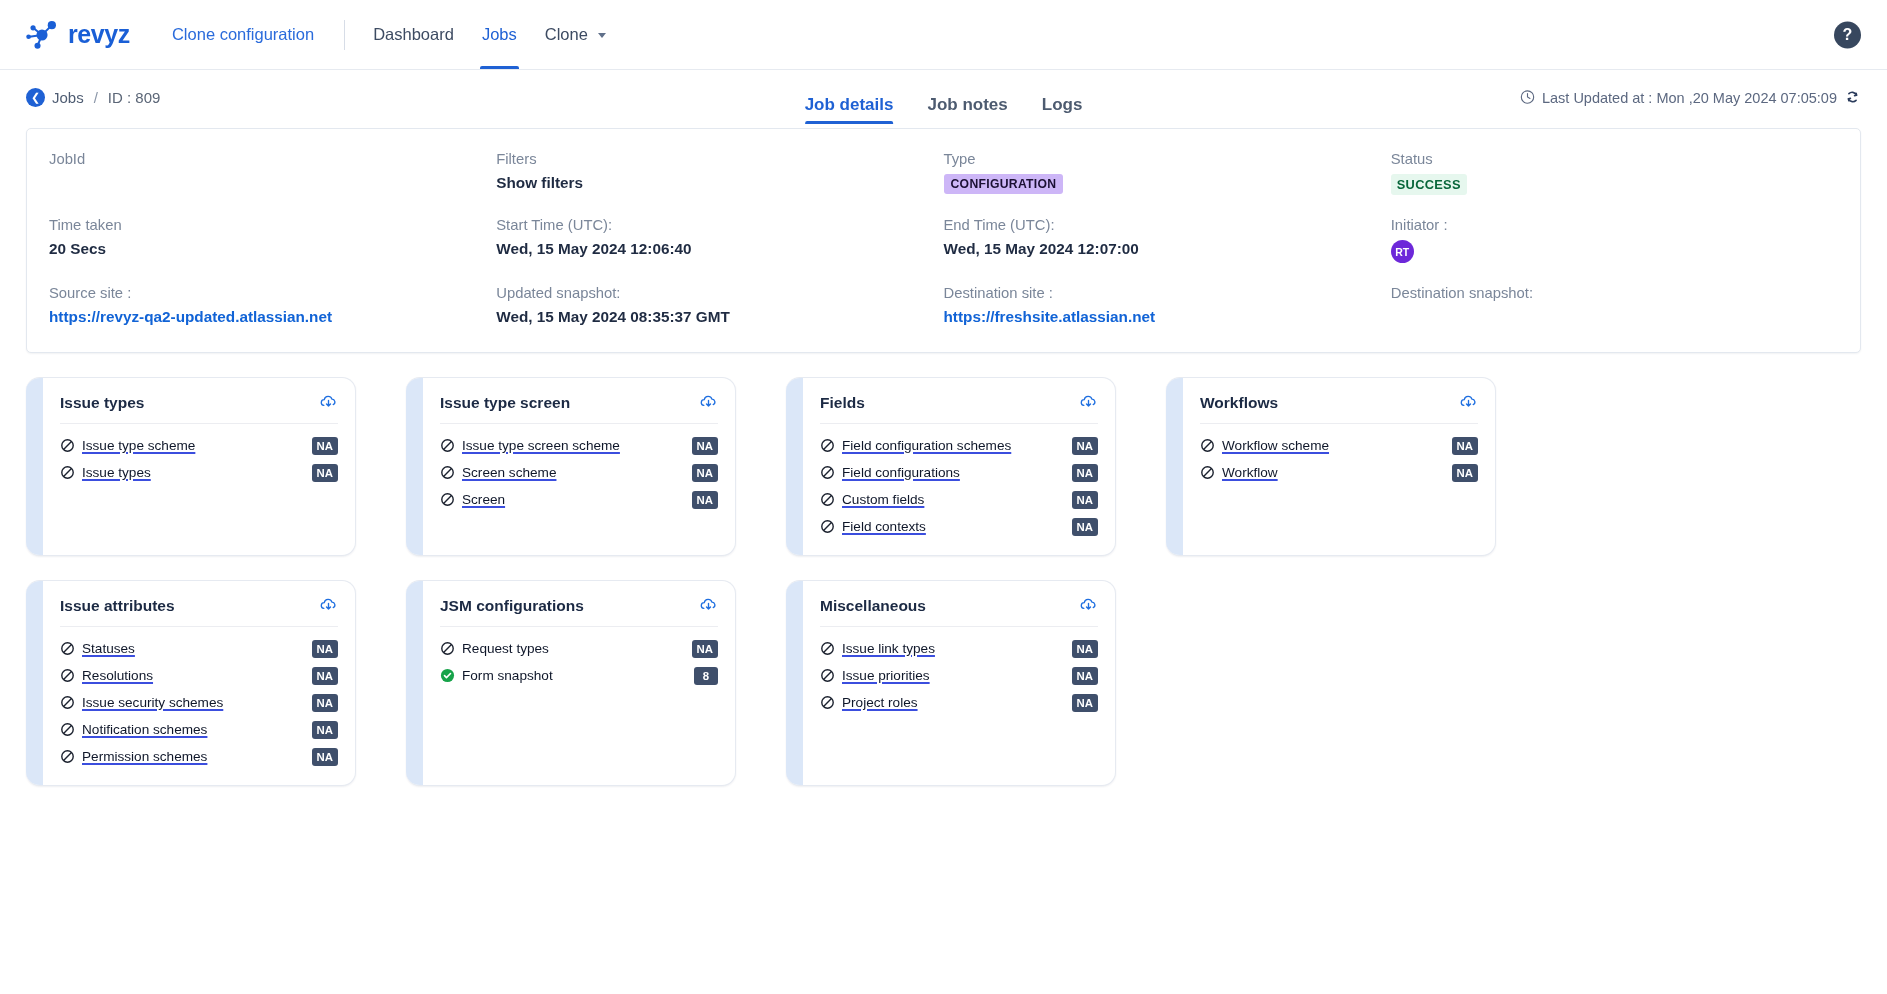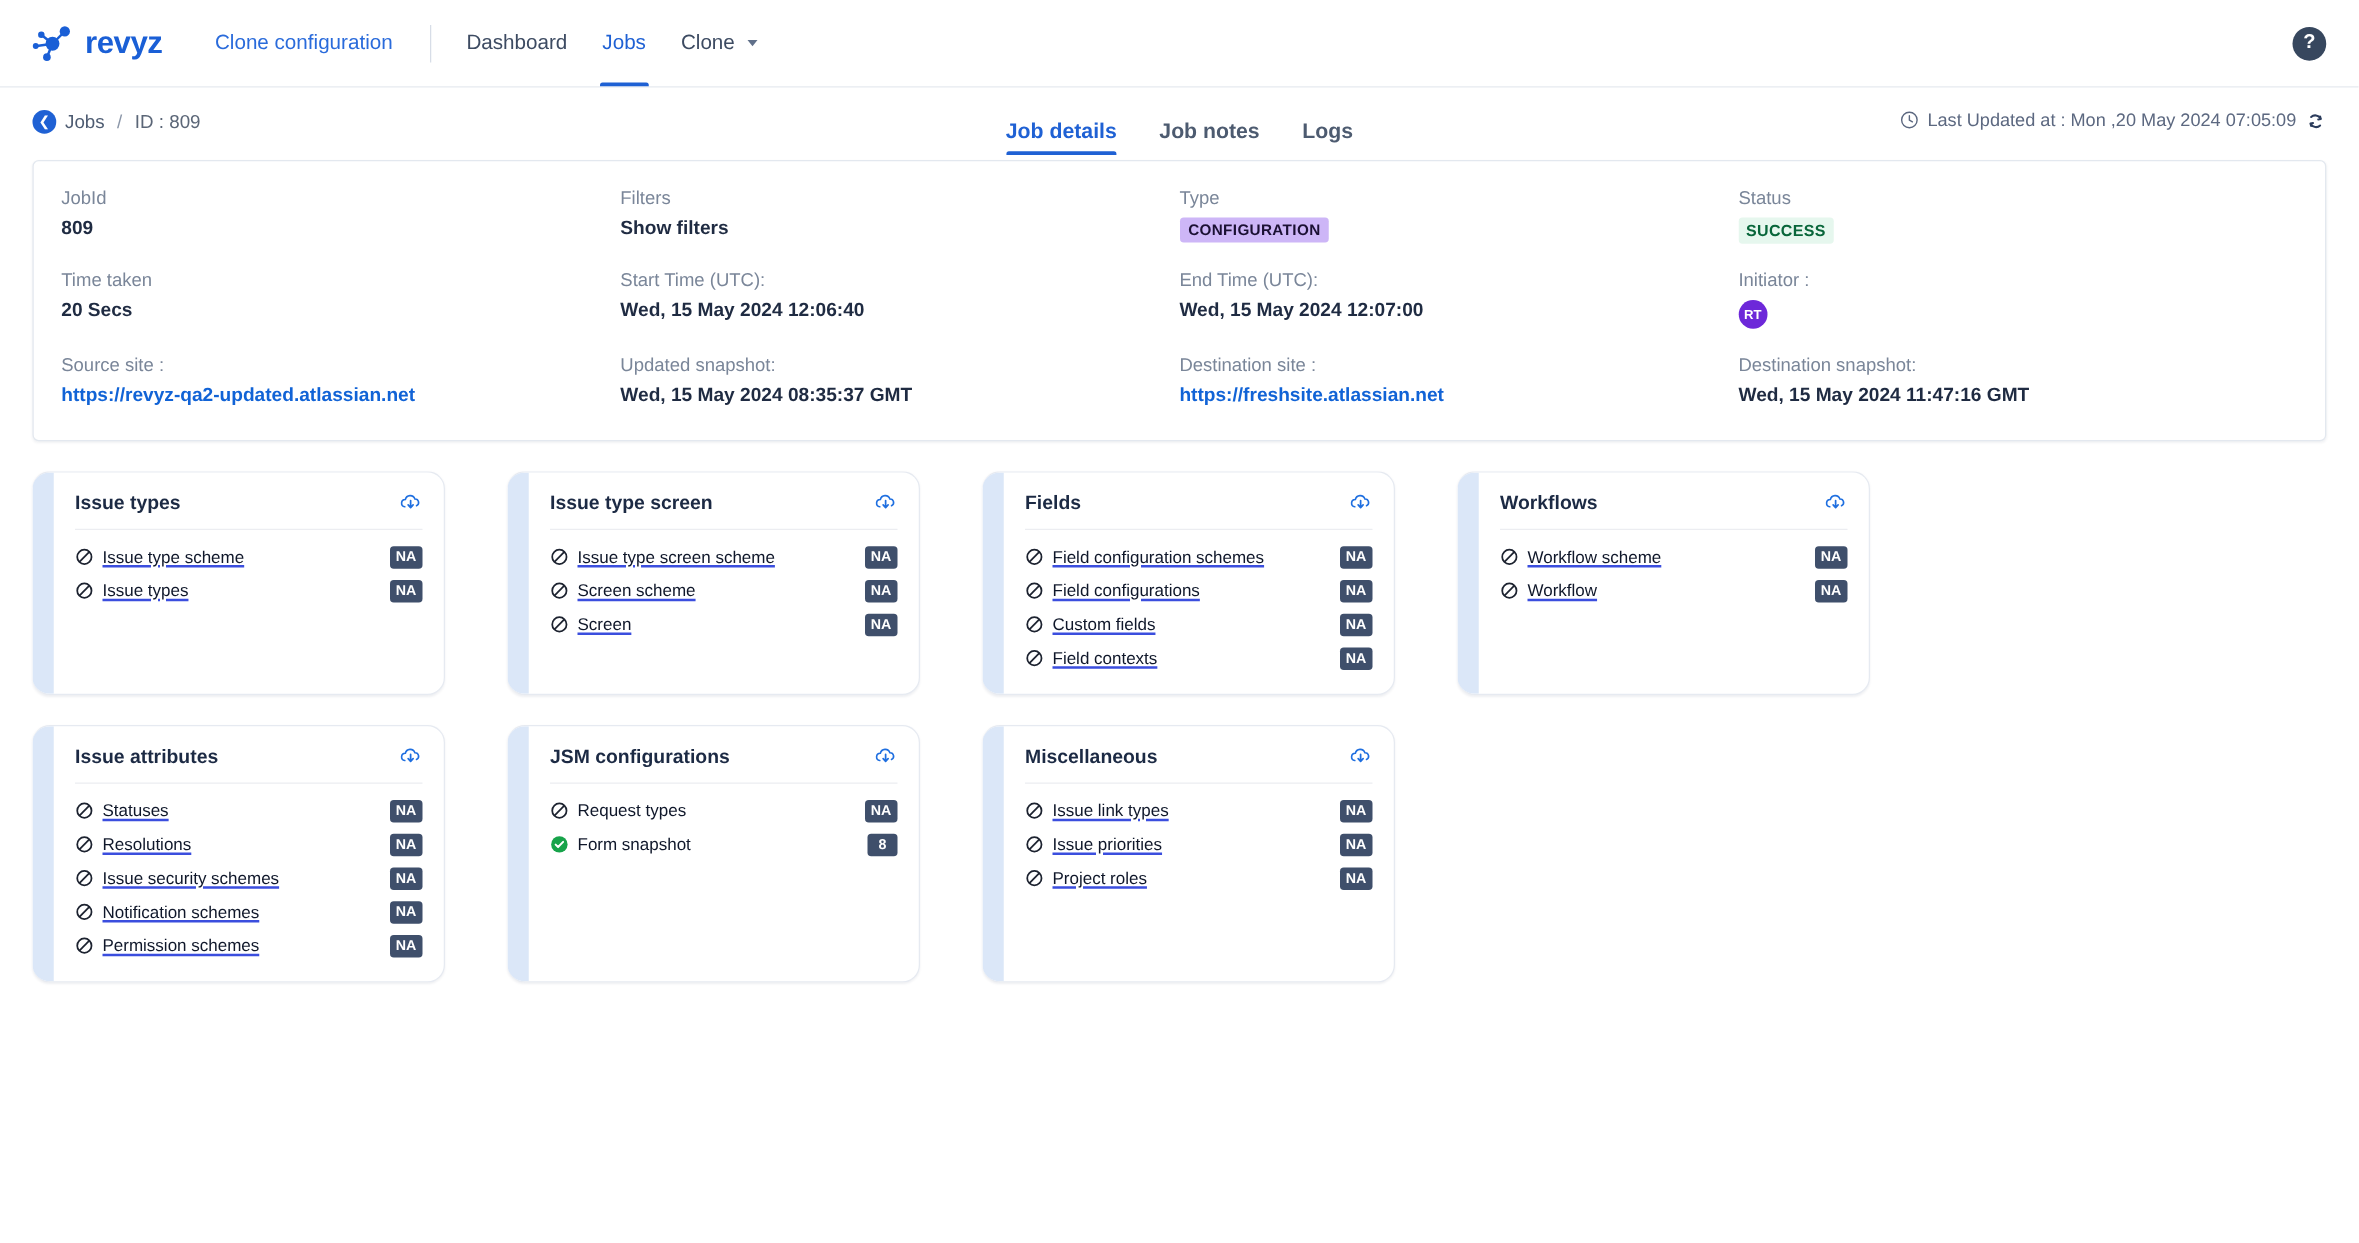--- a/index.html
+++ b/index.html
@@ -94,21 +94,21 @@
     padding-bottom: 9px; cursor: pointer; position: relative; margin-top: 17px;
   }
   .tab.active { color: #1f61d4; }
   .tab.active:after {
     content:""; position: absolute; left: 0; right: 0; bottom: 0;
     height: 3px; background: #1f61d4; border-radius: 2px 2px 0 0;
   }
 
   .updated {
     position: absolute; right: 26px; top: 50%; transform: translateY(-50%);
-    display: flex; align-items: flex-start; gap: 7px;
+    display: flex; align-items: center; gap: 7px;
     font-size: 14.5px; color: #5c6880;
   }
   .refresh-ico { cursor: pointer; display: flex; }
 
   
   .panel {
     margin: 4px 26px 0 26px;
     background: #fff;
     border: 1px solid #e3e8ef;
     border-radius: 5px;
@@ -262,21 +262,20 @@
       </svg>
     </span>
   </div>
 </div>
 
 <div class="panel">
   <div class="grid4">
 
     <div>
       <div class="fld-label">JobId</div>
-      <div class="fld-value">809</div>
     </div>
     <div>
       <div class="fld-label">Filters</div>
       <div class="fld-value plainlink">Show filters</div>
     </div>
     <div>
       <div class="fld-label">Type</div>
       <div><span class="badge-type">CONFIGURATION</span></div>
     </div>
     <div>
@@ -308,21 +307,20 @@
     <div>
       <div class="fld-label">Updated snapshot:</div>
       <div class="fld-value">Wed, 15 May 2024 08:35:37 GMT</div>
     </div>
     <div>
       <div class="fld-label">Destination site :</div>
       <div class="fld-value link">https://freshsite.atlassian.net</div>
     </div>
     <div>
       <div class="fld-label">Destination snapshot:</div>
-      <div class="fld-value">Wed, 15 May 2024 11:47:16 GMT</div>
     </div>
 
   </div>
 </div>
 
 <div class="cards-area">
   <div class="card-row" id="card-row-1">
   <div class="card">
     <div class="card-strip"></div>
     <div class="card-body">

